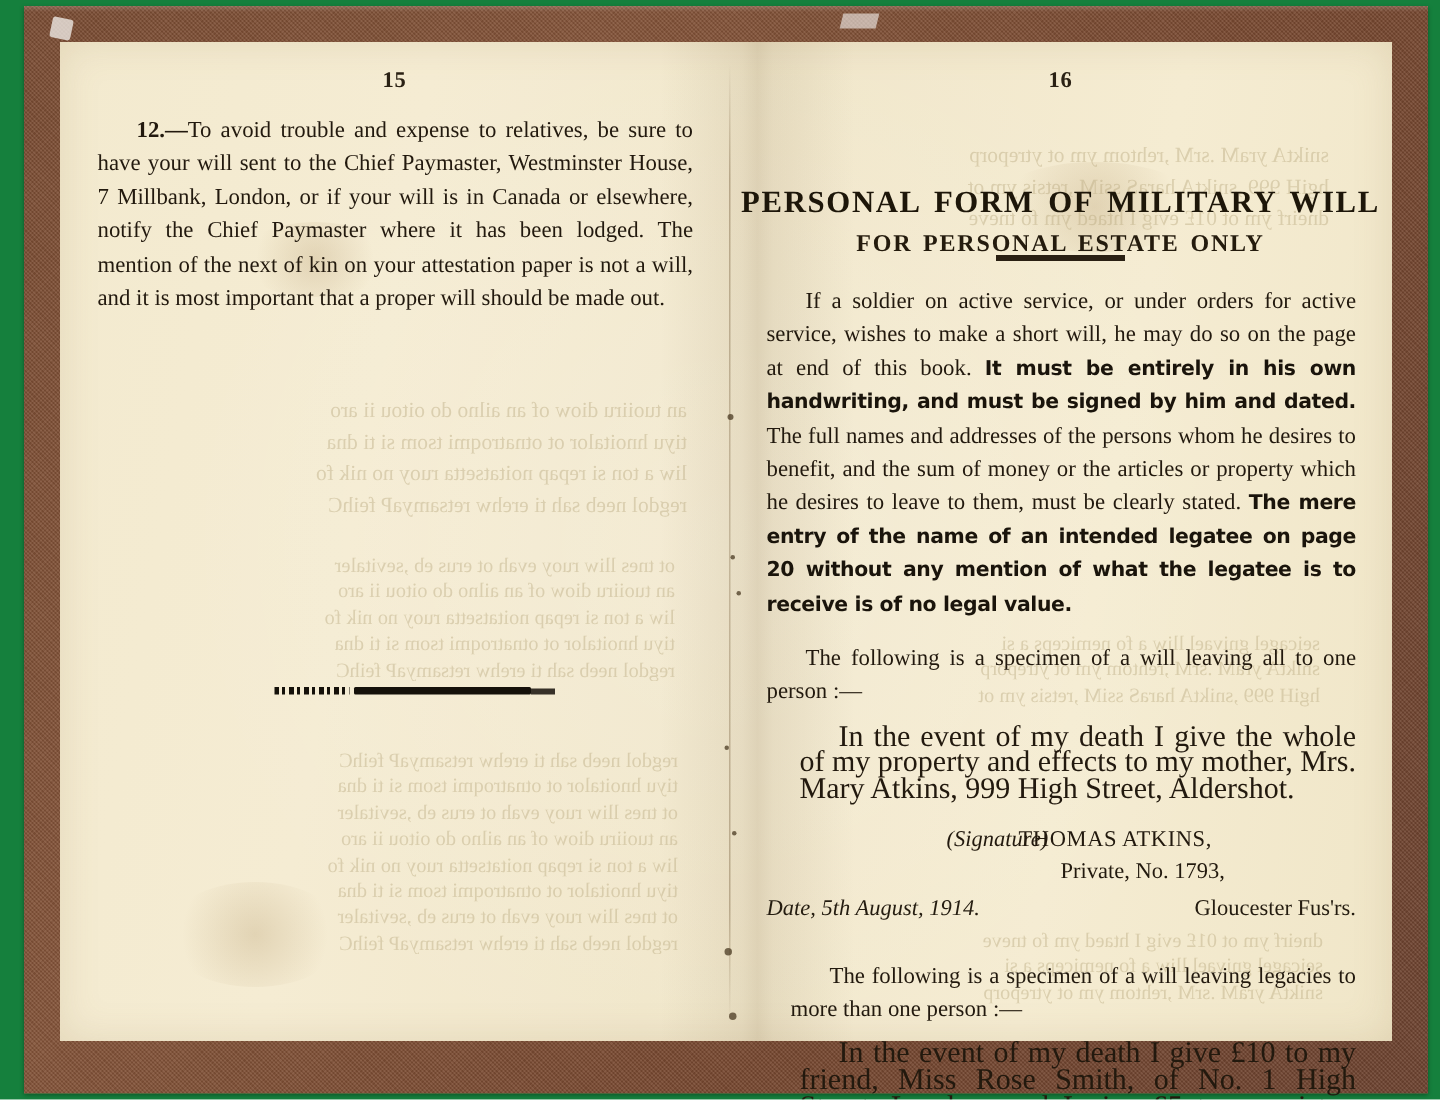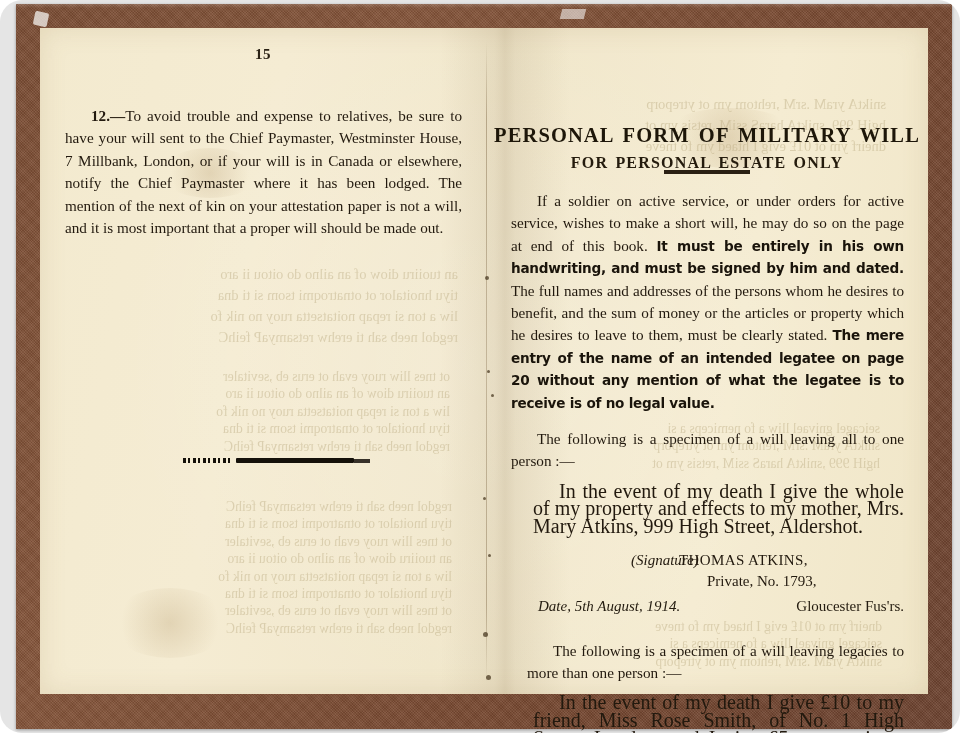--- a/index.html
+++ b/index.html
@@ -6,23 +6,22 @@
   html, body {
     margin: 0;
     padding: 0;
     background: #ffffff;
   }
   #scan {
     position: relative;
     width: 960px;
     height: 733px;
     overflow: hidden;
-    background: #e5e5e5;
-    font-family: "Liberation Serif", serif;
-    border-radius: 22px;
+    background: #15803d;
+    font-family: "Liberation Serif", serif;
   }
 
   
   #cover {
     position: absolute;
     left: 16px;
     top: 4px;
     width: 936px;
     height: 725px;
     background:
@@ -334,32 +333,33 @@
         <div>regdol neeb sah ti erehw retsamyaP feihC</div>
         <div>tiyu hnoitalor ot otnatroqmi tsom si ti dna</div>
         <div>ot tnes lliw ruoy evah ot erus eb ,sevitaler</div>
         <div>an tuoiiru diow of an ailno do oitou ii aro</div>
         <div>liw a ton si repap noitatsetta ruoy no nik fo</div>
         <div>tiyu hnoitalor ot otnatroqmi tsom si ti dna</div>
         <div>ot tnes lliw ruoy evah ot erus eb ,sevitaler</div>
         <div>regdol neeb sah ti erehw retsamyaP feihC</div>
       </div>
 
-      <div class="textblock" style="top:48px;margin-top:29px;">
+      <div class="textblock" style="top:48px;">
         <p class="bodytext indent"><span class="lead">12.—</span><span>To avoid trouble and expense to relatives, be sure to have your will sent to the Chief Paymaster, Westminster House, 7 Millbank, London, or if your will is in Canada or elsewhere, notify the Chief Paymaster where it has been lodged.  The mention of the next of kin on your attestation paper is not a will, and it is most important that a proper will should be made out.</span></p>
       </div>
 
       <div id="censor-bar-frag"></div>
       <div id="censor-bar"></div>
       <div id="censor-tail"></div>
 
     </div>
 
     <div class="page" id="page-right">
 
+      <div class="folio">16</div>
 
       <div class="ghost" style="left:44px; top:66px; width:356px;">
         <div>sniktA yraM .srM ,rehtom ym ot ytreporp</div>
         <div>hgiH 999 ,sniktA haraS ssiM ,retsis ym ot</div>
         <div>dneirf ym ot 01£ evig I htaed ym fo tneve</div>
       </div>
       <div class="ghost tighter" style="left:42px; top:392px; width:352px;">
         <div>seicagel gnivael lliw a fo nemiceps a si</div>
         <div>sniktA yraM .srM ,rehtom ym ot ytreporp</div>
         <div>hgiH 999 ,sniktA haraS ssiM ,retsis ym ot</div>
@@ -384,21 +384,21 @@
         <p class="bodytext indent" style="margin-bottom:10px;">The following is a specimen of a will leaving all to one person :—</p>
 
         <p class="bodytext tight" style="margin:0 0 16px 22px; text-indent:26px;">In the event of my death I give the whole of my property and effects to my mother, Mrs. Mary Atkins, 999 High Street, Aldershot.</p>
 
         <div class="sigblock">
           <span class="sig-label">(Signature)</span>
           <span class="sig-name">THOMAS ATKINS,</span>
           <span class="sig-rank">Private, No. 1793,</span>
         </div>
 
-        <div class="dateline" style="margin-bottom:18px;margin-left:27px;">
+        <div class="dateline" style="margin-bottom:18px;">
           <span class="date-left">Date, 5th August, 1914.</span>
           <span class="regt-right">Gloucester Fus'rs.</span>
         </div>
 
         <p class="bodytext indent" style="margin-bottom:10px;margin-left:16px;">The following is a specimen of a will leaving legacies to more than one person :—</p>
 
         <p class="bodytext tight" style="margin:0 0 14px 22px; text-indent:26px;">In the event of my death I give £10 to my friend, Miss Rose Smith, of No. 1 High Street, London, and I give £5 to my sister, Miss Sarah Atkins, 999 High Street, Aldershot, and I give the remaining part of my property to my mother, Mrs. Mary Atkins, 999 High Street, Aldershot.</p>
 
       </div>
     </div>

